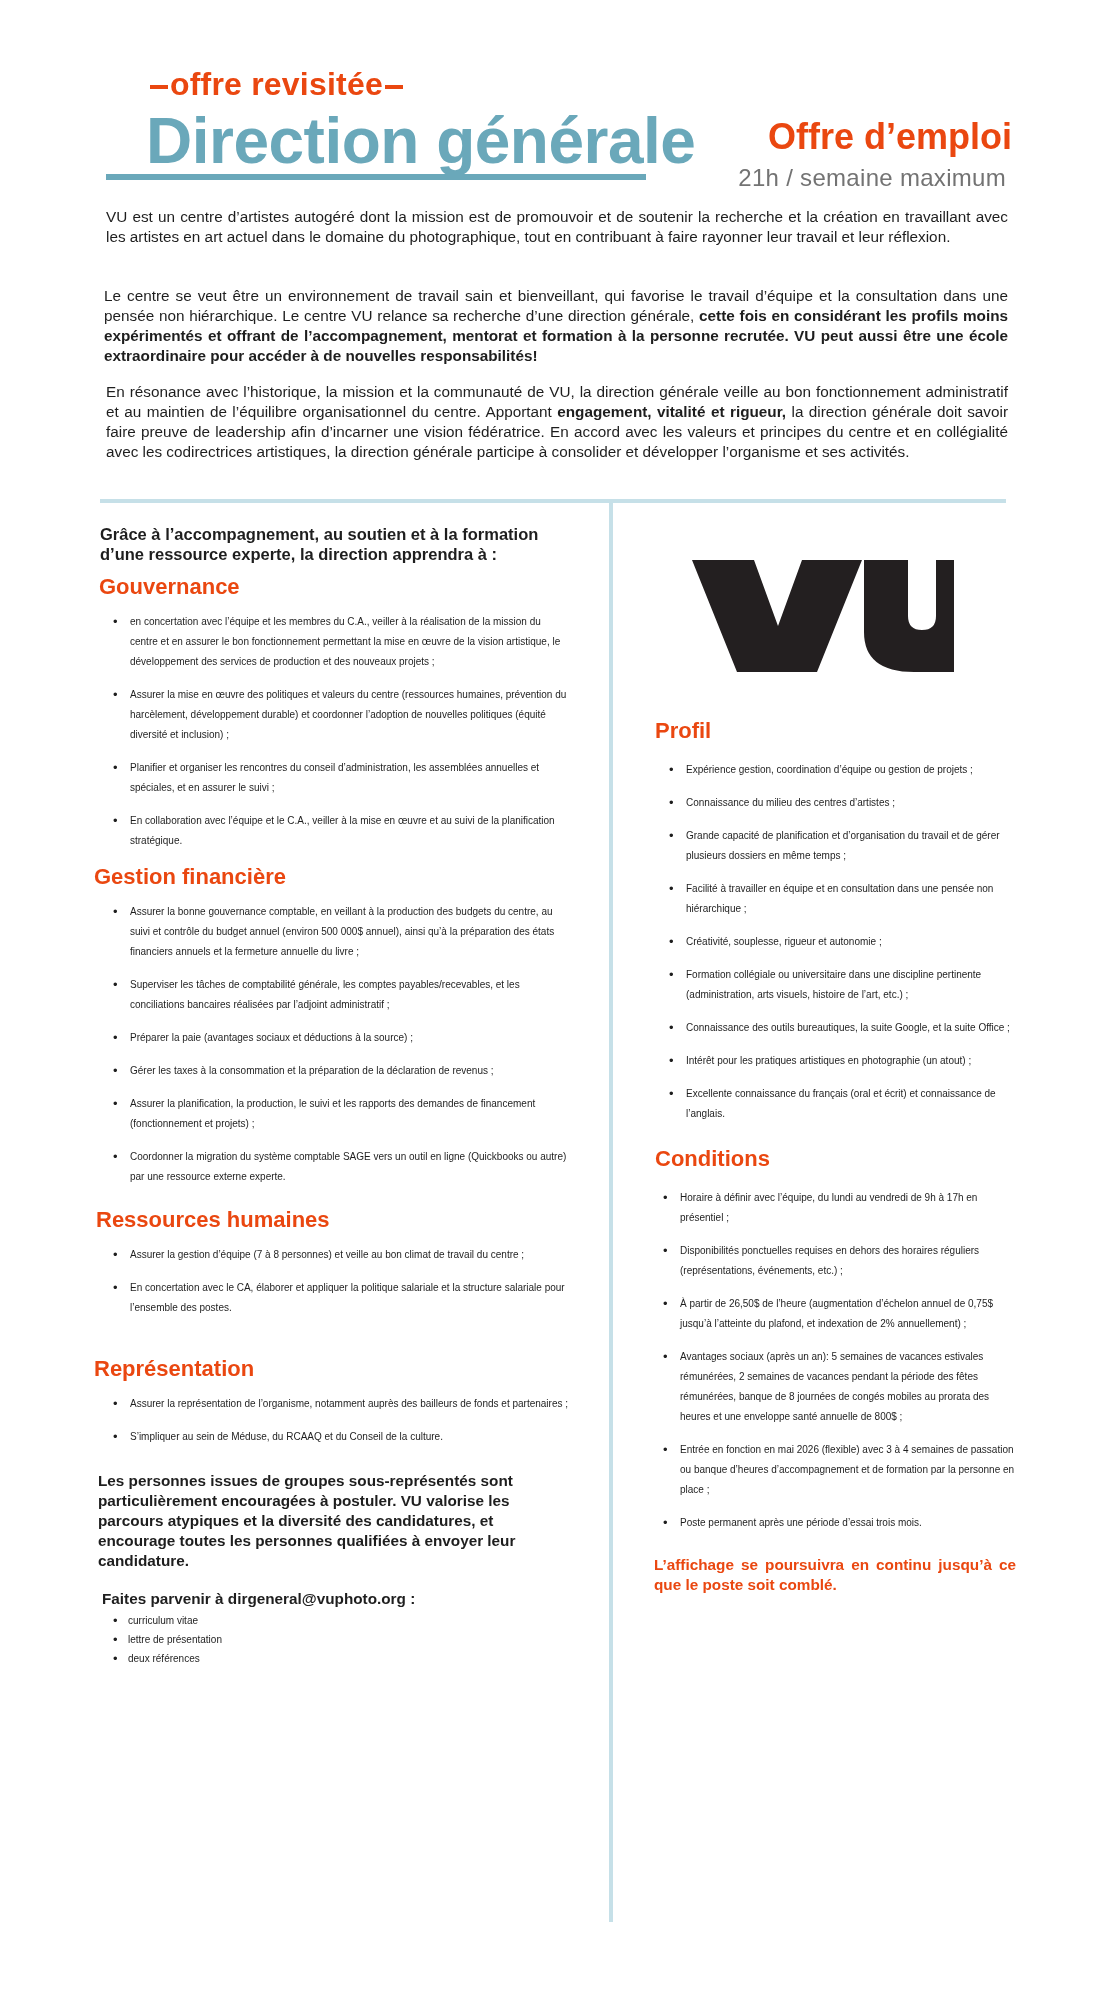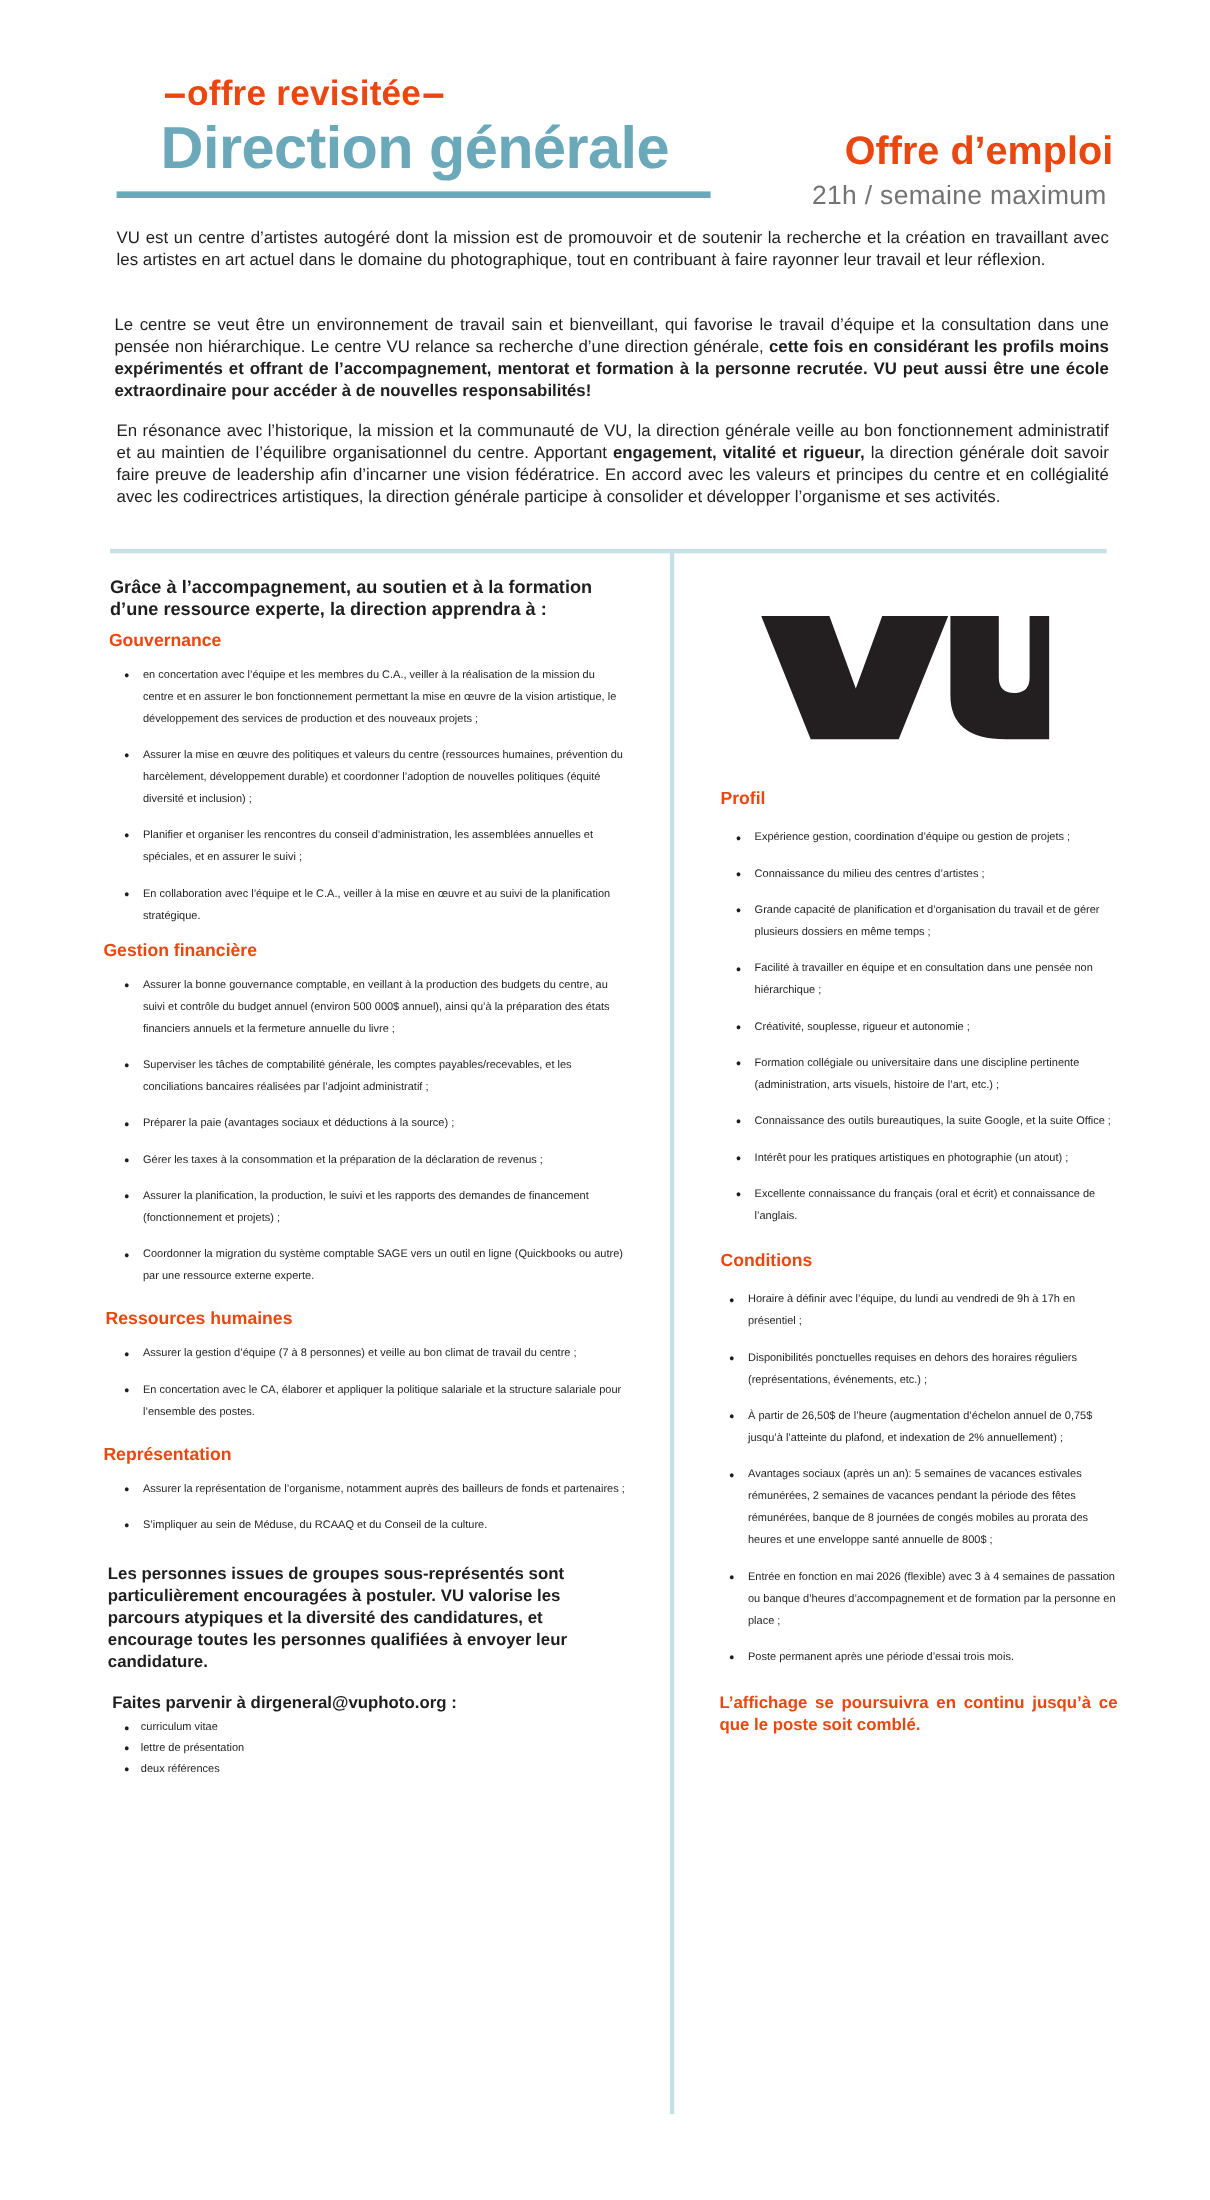--- a/index.html
+++ b/index.html
@@ -2,40 +2,40 @@
 <html><head>
 <meta charset="utf-8">
 <style>
   html, body { margin:0; padding:0; background:#ffffff; }
   body { width:1100px; height:2000px; position:relative; overflow:hidden;
          font-family:"Liberation Sans", sans-serif; color:#1e1e1e; }
   .abs { position:absolute; }
 
   .tagline { left:148px; top:66px; font-size:32px; font-weight:700; color:#ea4710; letter-spacing:0.2px; }
   .tagline .dash { display:inline-block; width:18px; height:4px; background:#ea4710; vertical-align:middle; margin:0 2px; }
-  .main-title { left:146px; top:104px; font-size:54px; font-weight:700; color:#6aa8ba; letter-spacing:-0.5px; }
+  .main-title { left:146px; top:104px; font-size:64px; font-weight:700; color:#6aa8ba; letter-spacing:-0.5px; }
   .title-rule { left:106px; top:174px; width:540px; height:6px; background:#6aa8ba; }
 
   .offer-title { right:88px; top:116px; font-size:36px; font-weight:700; color:#ea4710; text-align:right; }
   .offer-sub { right:94px; top:164px; font-size:24px; color:#737373; text-align:right; letter-spacing:0.3px; }
 
   .intro { left:106px; width:902px; font-size:15.3px; line-height:20px; text-align:justify; color:#1e1e1e; }
   .intro b { font-weight:700; }
   .p1 { top:207px; }
   .p2 { top:286px; left:104px; width:904px; }
   .p3 { top:382px; }
 
   .h-rule { left:100px; top:499px; width:906px; height:4px; background:#c6e0e8; }
   .v-rule { left:609px; top:502px; width:4px; height:1420px; background:#c6e0e8; }
 
   .left { left:100px; top:524px; width:470px; }
   .right { left:656px; top:540px; width:360px; }
 
   .lead { font-size:16.5px; font-weight:700; line-height:20px; color:#1e1e1e; margin:0 0 10px 0; }
-  .sec-h { font-size:16px; font-weight:700; color:#ea4710; margin:0 0 12px -1px; }
+  .sec-h { font-size:22px; font-weight:700; color:#ea4710; margin:0 0 12px -1px; }
   ul.bl { list-style:none; margin:0; padding:0; }
   ul.bl li { position:relative; padding-left:30px; font-size:10px; line-height:20px; margin-bottom:13px; color:#1e1e1e; }
   ul.bl li::before { content:"•"; position:absolute; left:13px; top:0; font-size:13px; }
   .bold-block { font-size:15.3px; font-weight:700; line-height:20px; margin:24px 0 18px 0; }
   .apply-h { font-size:15.3px; font-weight:700; line-height:20px; margin:0 0 2px 2px; }
   ul.small li { margin-bottom:0; line-height:19px; padding-left:28px; }
 
   .vu-logo { left:692px; top:560px; }
   .orange-note { font-size:15.3px; font-weight:700; color:#ea4710; line-height:20px; text-align:justify; margin:22px 0 12px -2px; }
   .end-note { font-size:15.3px; line-height:20px; text-align:justify; margin:0; color:#1e1e1e; }
@@ -84,21 +84,21 @@
   </div>
 
   <div style="margin-top:20px">
     <div class="sec-h" style="margin-left:-4px">Ressources humaines</div>
     <ul class="bl">
       <li>Assurer la gestion d’équipe (7 à 8 personnes) et veille au bon climat de travail du centre ;</li>
       <li>En concertation avec le CA, élaborer et appliquer la politique salariale et la structure salariale pour l’ensemble des postes.</li>
     </ul>
   </div>
 
-  <div style="margin-top:20px">
+  <div style="margin-top:38px">
     <div class="sec-h" style="margin-left:-6px">Représentation</div>
     <ul class="bl">
       <li>Assurer la représentation de l’organisme, notamment auprès des bailleurs de fonds et partenaires ;</li>
       <li>S’impliquer au sein de Méduse, du RCAAQ et du Conseil de la culture.</li>
     </ul>
   </div>
 
   <p class="bold-block" style="margin-left:-2px">Les personnes issues de groupes sous-représentés sont particulièrement encouragées à postuler. VU valorise les parcours atypiques et la diversité des candidatures, et encourage toutes les personnes qualifiées à envoyer leur candidature.</p>
 
   <div class="apply-h">Faites parvenir à dirgeneral@vuphoto.org :</div>

